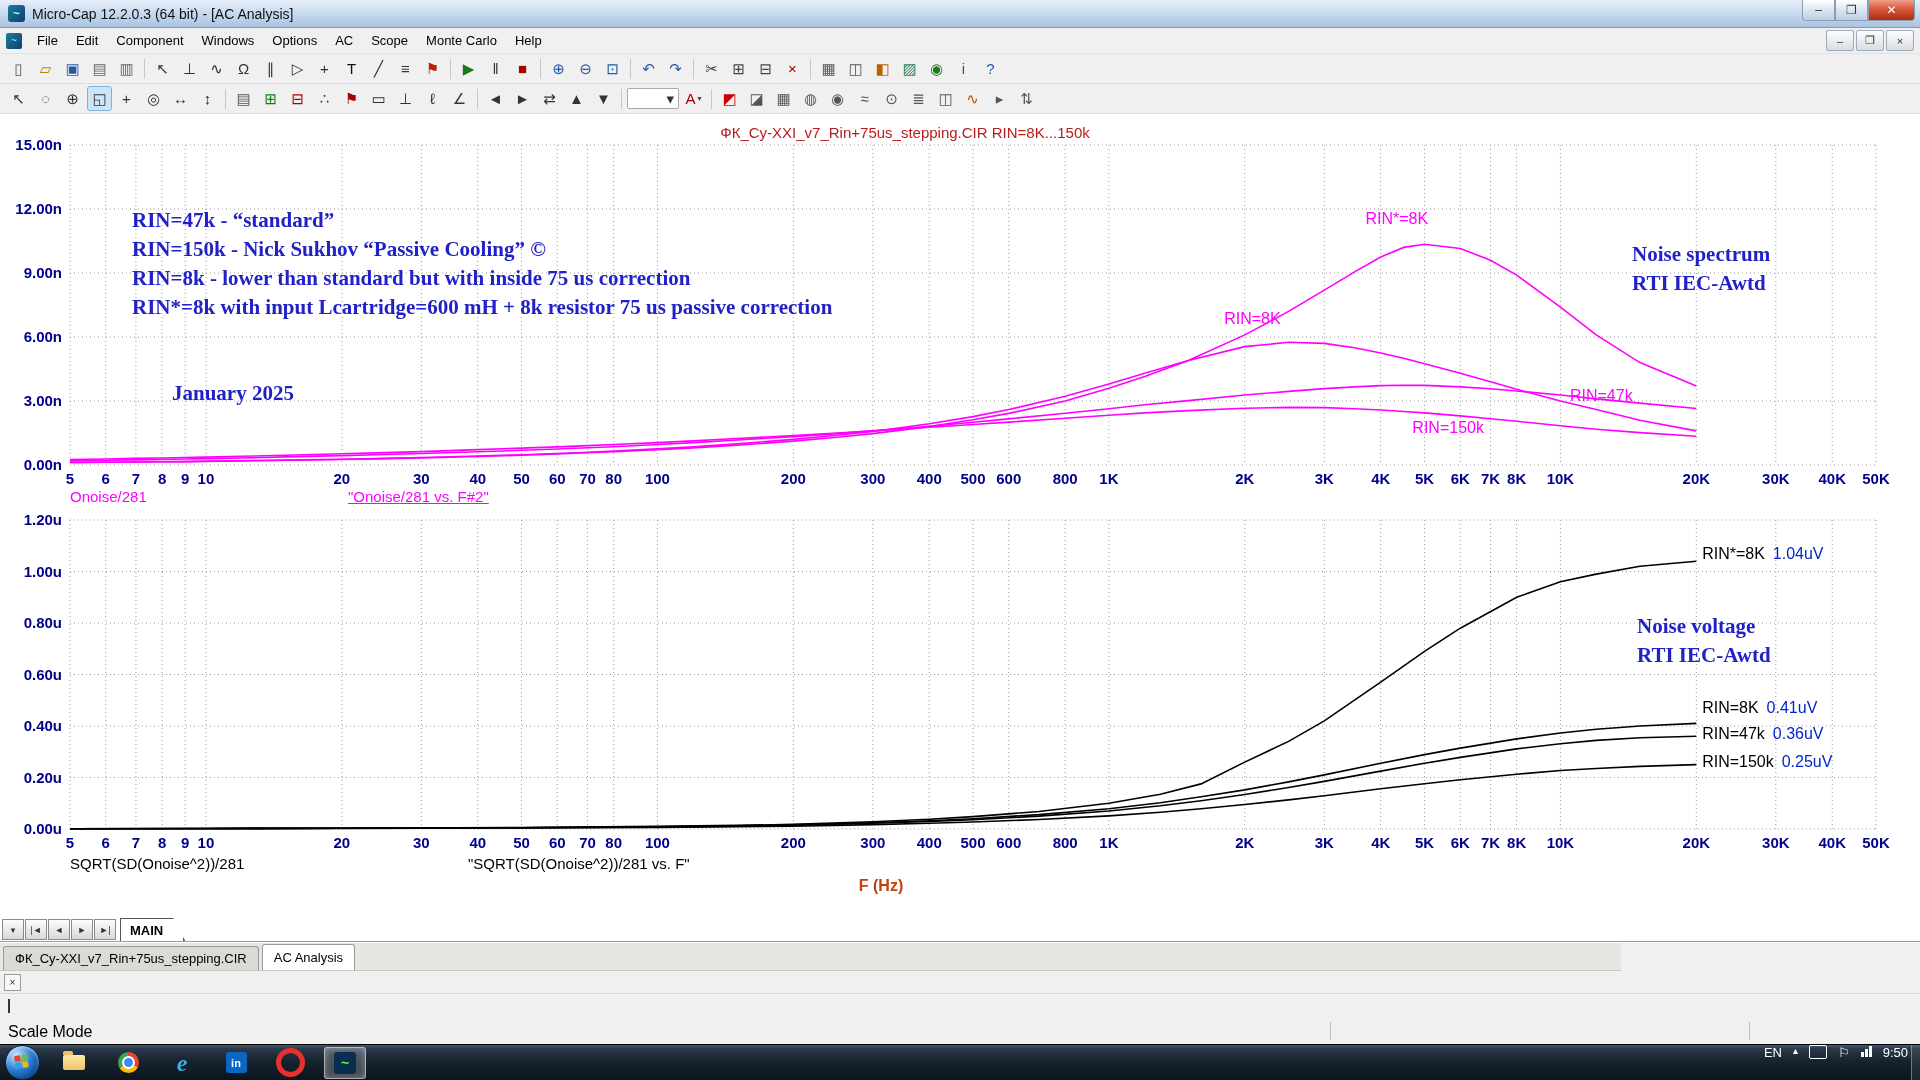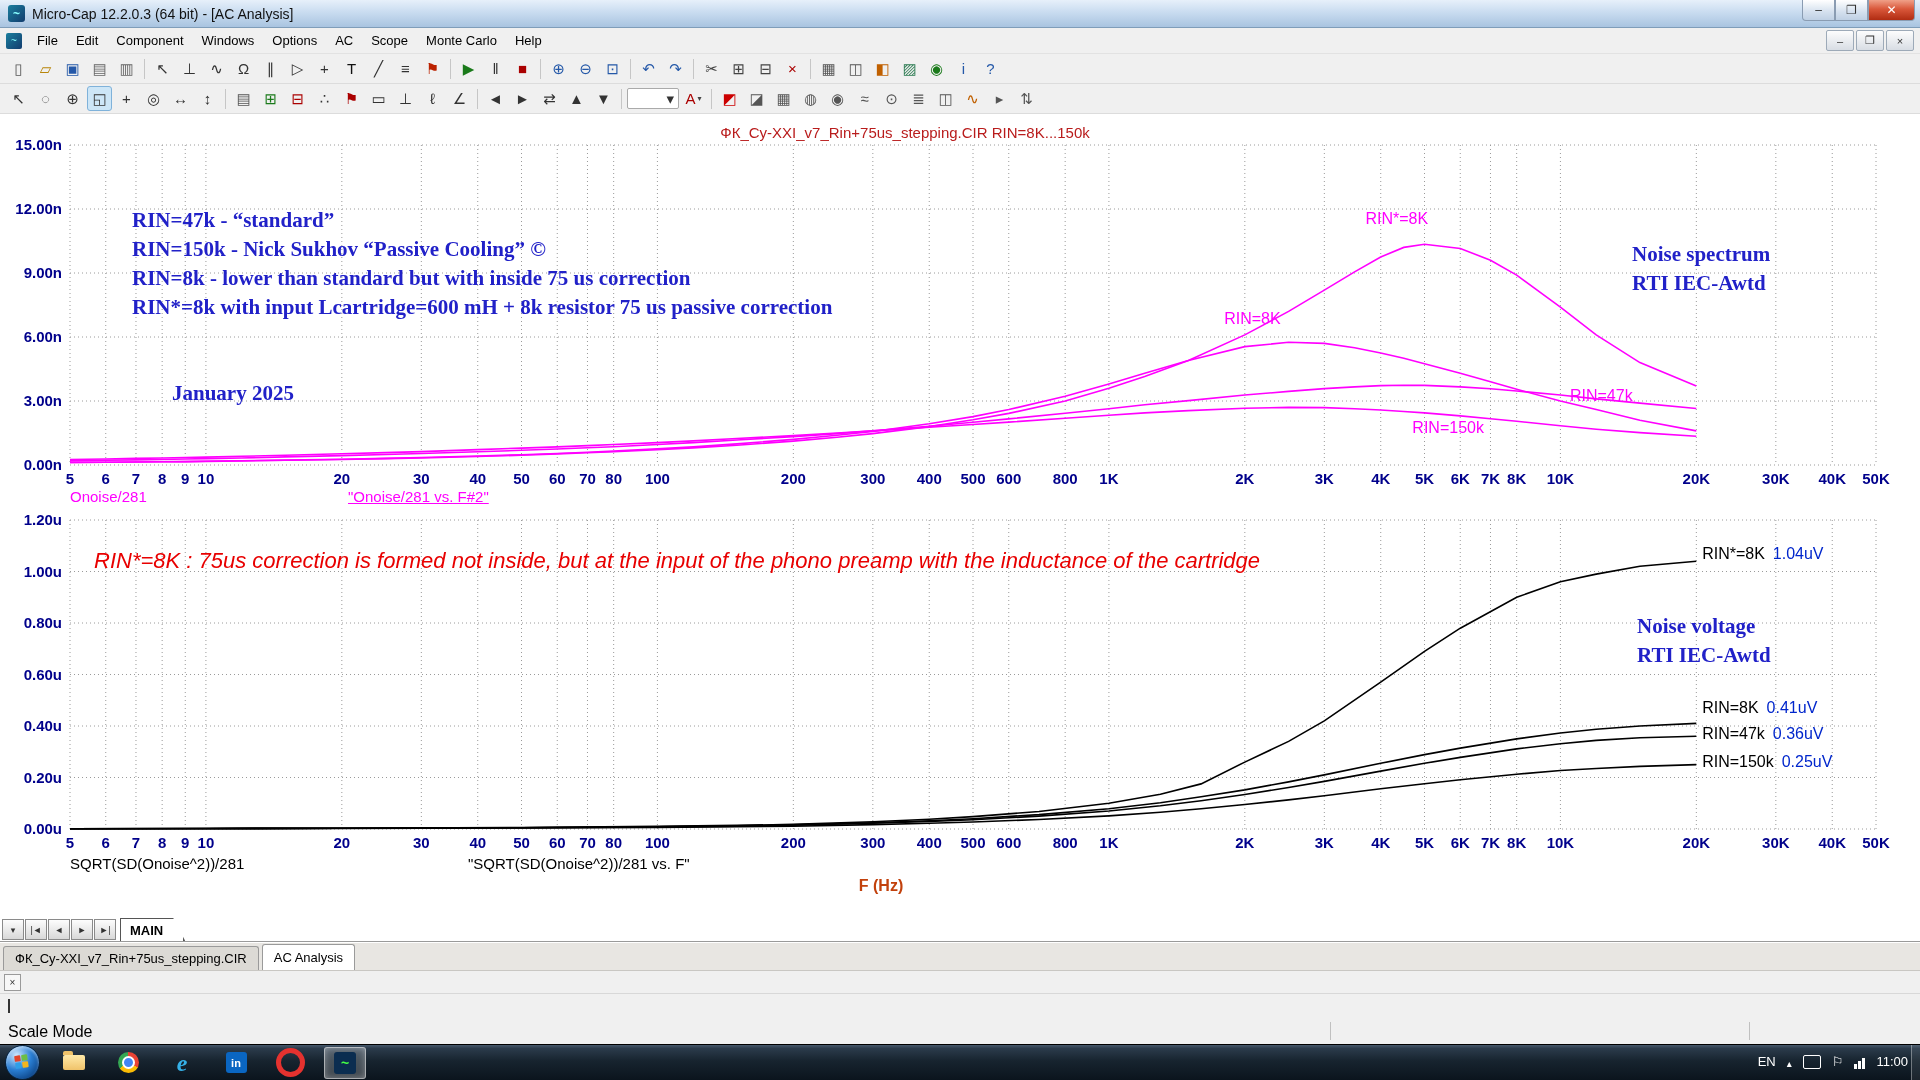--- a/index.html
+++ b/index.html
@@ -76,21 +76,21 @@
   #plot-nav{position:absolute;left:0;top:916px;width:1920px;height:26px;background:#ffffff;
     border-bottom:1px solid #9a9a9a;display:flex;align-items:flex-end;padding-left:2px;box-sizing:border-box;z-index:5;}
   .nav-btn{width:20px;height:19px;border:1px solid #8a8a8a;background:linear-gradient(#fdfdfd,#d8d8d8);
     font-size:9px;display:flex;align-items:center;justify-content:center;margin-right:1px;color:#333;margin-bottom:1px;}
   #main-tab{height:22px;margin-left:3px;padding:0 22px 0 9px;background:#fff;font-size:13px;font-weight:bold;
     display:flex;align-items:center;border-left:1px solid #555;border-top:1px solid #555;
     clip-path:polygon(0 0,calc(100% - 12px) 0,100% 100%,0 100%);
     box-shadow:inset -2px 0 0 #555;}
 
   
-  #file-tabs{position:absolute;left:0;top:943px;width:1920px;height:28px;background:#e8e6e2;
+  #file-tabs{position:absolute;left:0;top:943px;width:1621px;height:28px;background:#e8e6e2;
     border-bottom:1px solid #c9c7c3;display:flex;align-items:flex-end;padding-left:3px;box-sizing:border-box;}
   .file-tab{height:23px;display:flex;align-items:center;padding:0 11px;font-size:13px;
     border:1px solid #9a9a9a;border-bottom:none;background:#dcdad5;margin-right:3px;border-radius:3px 3px 0 0;}
   .file-tab.active{background:#ffffff;height:25px;}
 
   
   #panel-strip{position:absolute;left:0;top:971px;width:1920px;height:22px;background:#f0f0f0;
     border-bottom:1px solid #d8d8d8;}
   #panel-close{position:absolute;left:4px;top:3px;width:15px;height:15px;border:1px solid #9a9a9a;
     background:#f7f7f7;font-size:10px;display:flex;align-items:center;justify-content:center;color:#333;}
@@ -121,21 +121,21 @@
   .ic-chrome{width:21px;height:21px;border-radius:50%;
     background:conic-gradient(#ea4335 0 33%,#fbbc05 0 66%,#34a853 0 100%);
     display:flex;align-items:center;justify-content:center;}
   .ic-chrome span{width:9px;height:9px;border-radius:50%;background:#4285f4;border:2px solid #fff;}
   .ic-ie{color:#35b1e8;font-size:24px;font-style:italic;font-family:"Liberation Serif",serif;font-weight:bold;line-height:1;}
   .ic-blueapp{width:21px;height:21px;background:#0a66c2;border-radius:3px;color:#fff;
     font-size:11px;font-weight:bold;display:flex;align-items:center;justify-content:center;}
   .ic-opera{width:19px;height:19px;border-radius:50%;border:5px solid #e5322f;box-sizing:content-box;}
   .ic-mcap{width:22px;height:22px;background:#0b2d50;border-radius:3px;color:#4f4;
     display:flex;align-items:center;justify-content:center;font-size:14px;font-weight:bold;}
-  #tray{position:absolute;right:12px;top:0;height:24px;display:flex;align-items:flex-end;gap:11px;color:#fff;}
+  #tray{position:absolute;right:12px;top:0;height:24px;display:flex;align-items:flex-start;gap:11px;color:#fff;}
   #tray-lang{font-size:13px;}
   #tray-chevron{font-size:10px;}
   .tray-kbd{width:16px;height:12px;border:1px solid #fff;border-radius:2px;}
   .tray-flag{font-size:13px;}
   .net-bars{display:flex;align-items:flex-end;gap:1px;height:12px;}
   .net-bars span{width:3px;background:#fff;display:block;}
   #tray-clock{font-size:13px;}
   #show-desktop{position:absolute;right:0;top:0;width:8px;height:36px;
     border-left:1px solid rgba(255,255,255,.35);background:rgba(255,255,255,.07);}
 </style>
@@ -457,21 +457,20 @@
     <div>Noise spectrum</div>
     <div>RTI IEC-Awtd</div>
   </div>
 
   <div id="ann-voltage" class="ann">
     <div>Noise voltage</div>
     <div>RTI IEC-Awtd</div>
   </div>
 
   <div id="red-note">
-    <div>RIN*=8K : 75us correction is formed not inside, but at the input of the phono preamp with the inductance of the cartridge</div>
   </div>
 
   <div id="top-expr" class="expr">Onoise/281</div>
   <div id="top-expr-link" class="expr">"Onoise/281 vs. F#2"</div>
   <div id="bottom-expr" class="expr">SQRT(SD(Onoise^2))/281</div>
   <div id="bottom-expr-link" class="expr">"SQRT(SD(Onoise^2))/281 vs. F"</div>
   <div id="f-axis-label">F (Hz)</div>
 
   <div id="plot-nav">
     <span id="nav-btns" style="display:flex;">
@@ -536,18 +535,18 @@
     <div id="tray">
       <span id="tray-lang">EN</span>
       <span id="tray-chevron">▴</span>
       <span class="tray-kbd"></span>
       <span class="tray-flag">⚐</span>
       <span class="net-bars">
         <span style="height:5px;"></span>
           <span style="height:8px;"></span>
           <span style="height:11px;"></span>
       </span>
-      <span id="tray-clock">11:00</span>
+      <span id="tray-clock">9:50</span>
     </div>
     <div id="show-desktop"></div>
   </div>
 
 </div>
 
 </body></html>

